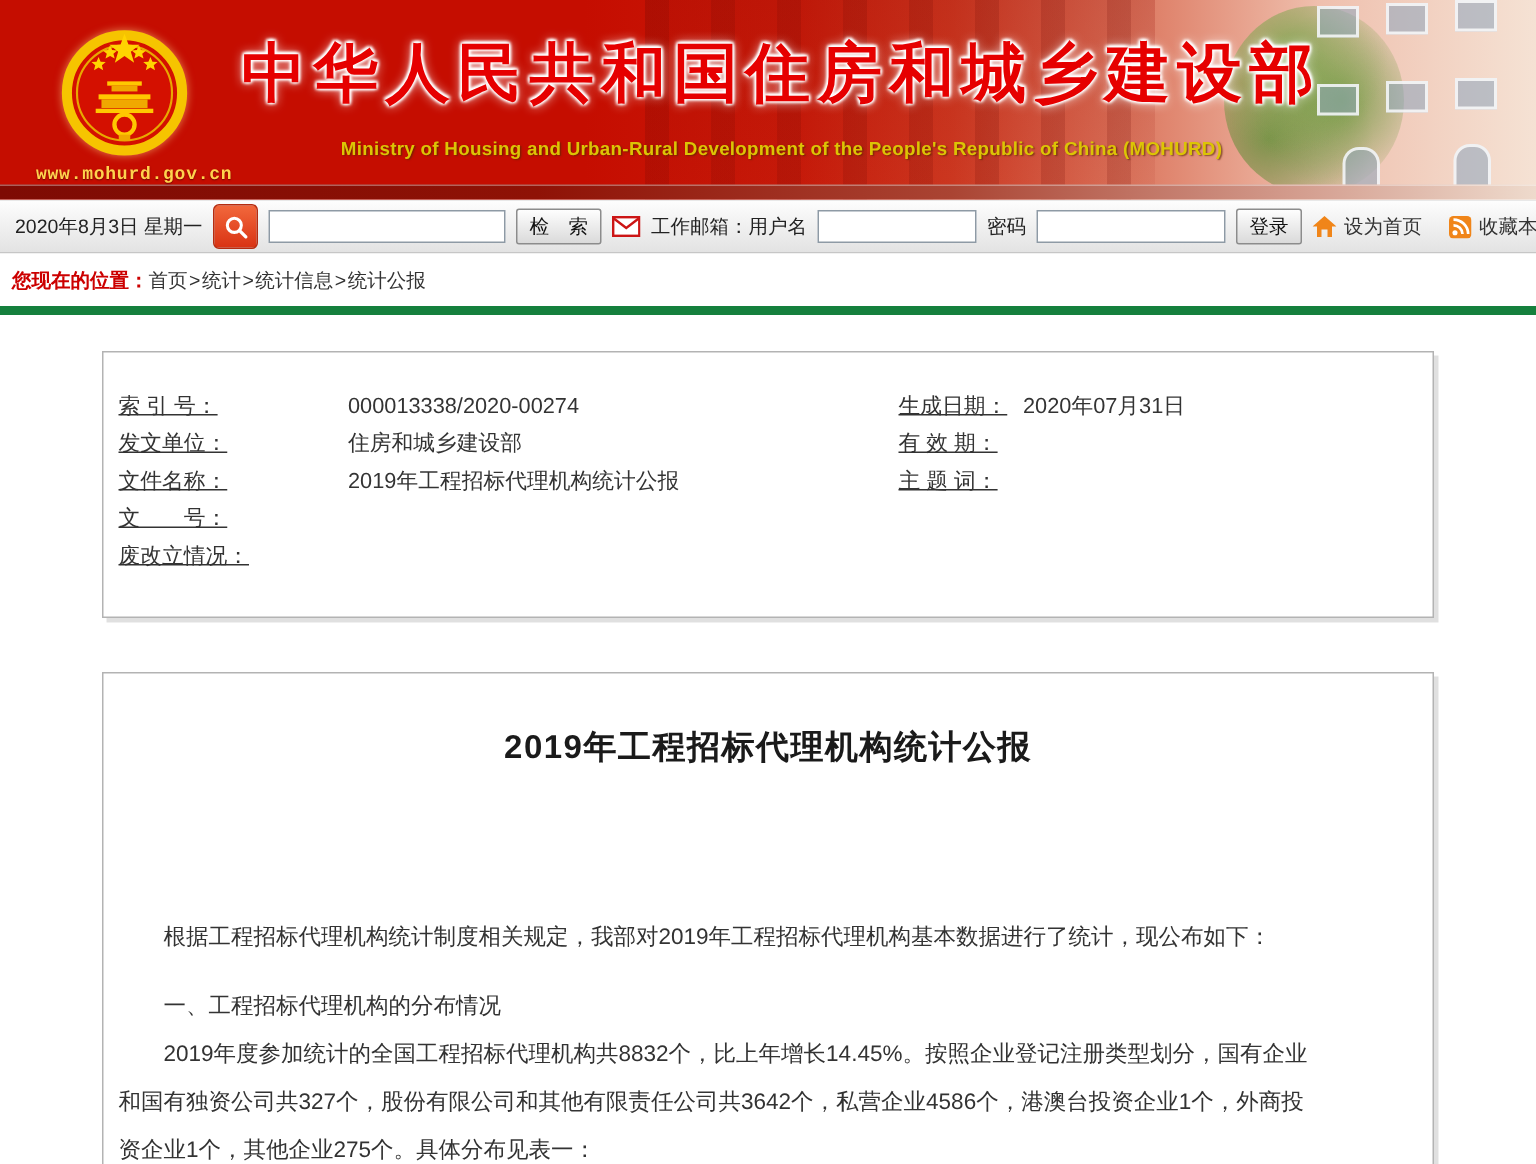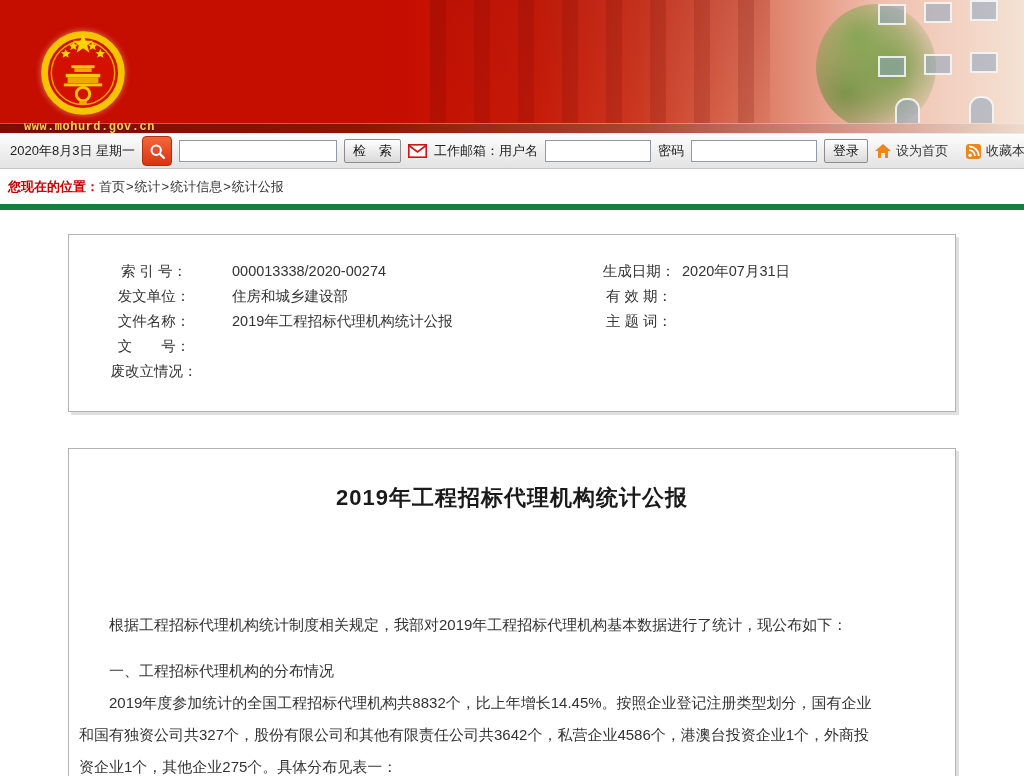--- a/index.html
+++ b/index.html
@@ -34,21 +34,21 @@
     position:absolute;width:24px;height:17px;
     background:rgba(140,165,190,.55);
     border:2px solid rgba(255,255,255,.8);
   }
   .win.arch{width:21px;height:26px;border-radius:11px 11px 0 0;}
   .header-strip{
     position:absolute;bottom:0;left:0;right:0;height:9px;
     border-top:1px solid rgba(255,255,255,.35);
     background:linear-gradient(90deg,#7e0b04 0%,#8f1206 35%,#aa4433 62%,#cf9384 82%,#eedacc 100%);
   }
-  .emblem-box{position:absolute;left:24px;top:23px;width:118px;height:122px;}
+  .emblem-box{position:absolute;left:24px;top:12px;width:118px;height:122px;}
   .emblem-box svg{display:block;margin:0 auto;filter:drop-shadow(0 0 3px rgba(255,230,150,.55));}
   .site-url{
     margin-top:1px;color:#ffd24d;font-weight:bold;font-size:12px;letter-spacing:.5px;
     font-family:"Liberation Mono","DejaVu Sans Mono",monospace;
     text-shadow:0 1px 1px rgba(90,0,0,.8);white-space:nowrap;
   }
   .header-titles{position:absolute;left:158px;top:20px;width:726px;text-align:center;}
   .main-title{
     font-size:43px;font-weight:bold;letter-spacing:5px;color:#e60000;white-space:nowrap;
     text-shadow:-1px -1px 2px #fff,1px -1px 2px #fff,-1px 1px 2px #fff,1px 1px 2px #fff,0 0 8px rgba(255,255,255,.95);
@@ -97,21 +97,21 @@
   
   .panel{
     width:888px;margin:0 auto;background:#fff;border:1px solid #b3b3b3;
     box-shadow:3px 3px 0 rgba(0,0,0,.12);
   }
   .meta-box{margin-top:24px;height:178px;box-sizing:border-box;padding:24px 10px 0 10px;}
   .meta-cols{display:flex;}
   .meta-col-left{width:520px;}
   .meta-col-right{flex:1;}
   .meta-row{line-height:25px;font-size:14.5px;color:#333;white-space:nowrap;}
-  .meta-label{display:inline-block;width:150px;text-align:center;}
+  .meta-label{display:inline-block;width:150px;text-align:left;text-decoration:underline;}
   .meta-col-right .meta-label{width:80px;}
   .meta-value{margin-left:3px;}
   
   .doc-box{margin-top:36px;height:420px;box-sizing:border-box;padding:34px 10px 0 10px;}
   .doc-title{
     text-align:center;font-size:22px;font-weight:bold;color:#1a1a1a;letter-spacing:1px;
     margin:0 0 96px 0;
   }
   .doc-body{width:795px;font-size:15px;color:#333;line-height:32px;}
   .doc-p{margin:0;text-indent:2em;}
@@ -151,20 +151,22 @@
       <rect x="32" y="53" width="36" height="3.5" fill="#ffc800"></rect>
       <rect x="34" y="56.5" width="32" height="6" fill="#f0a800"></rect>
       <rect x="30" y="63" width="40" height="3" fill="#ffc800"></rect>
       <circle cx="50" cy="74" r="7" fill="none" stroke="#ffc800" stroke-width="3"></circle>
       <rect x="46" y="81" width="8" height="4" fill="#f0a800"></rect>
     </svg>
     <div class="site-url">www.mohurd.gov.cn</div>
   </div>
 
   <div class="header-titles">
+    <div class="main-title">中华人民共和国住房和城乡建设部</div>
+    <div class="sub-title">Ministry of Housing and Urban-Rural Development of the People's Republic of China (MOHURD)</div>
   </div>
 </div>
 
 <div class="toolbar">
   <span>2020年8月3日 星期一</span>
   <span class="search-icon-btn">
     <svg width="17" height="17" viewBox="0 0 20 20">
       <circle cx="8.5" cy="8.5" r="5.5" fill="none" stroke="#ffffff" stroke-width="2.4"></circle>
       <line x1="12.6" y1="12.6" x2="17.5" y2="17.5" stroke="#ffffff" stroke-width="2.6" stroke-linecap="round"></line>
     </svg>

